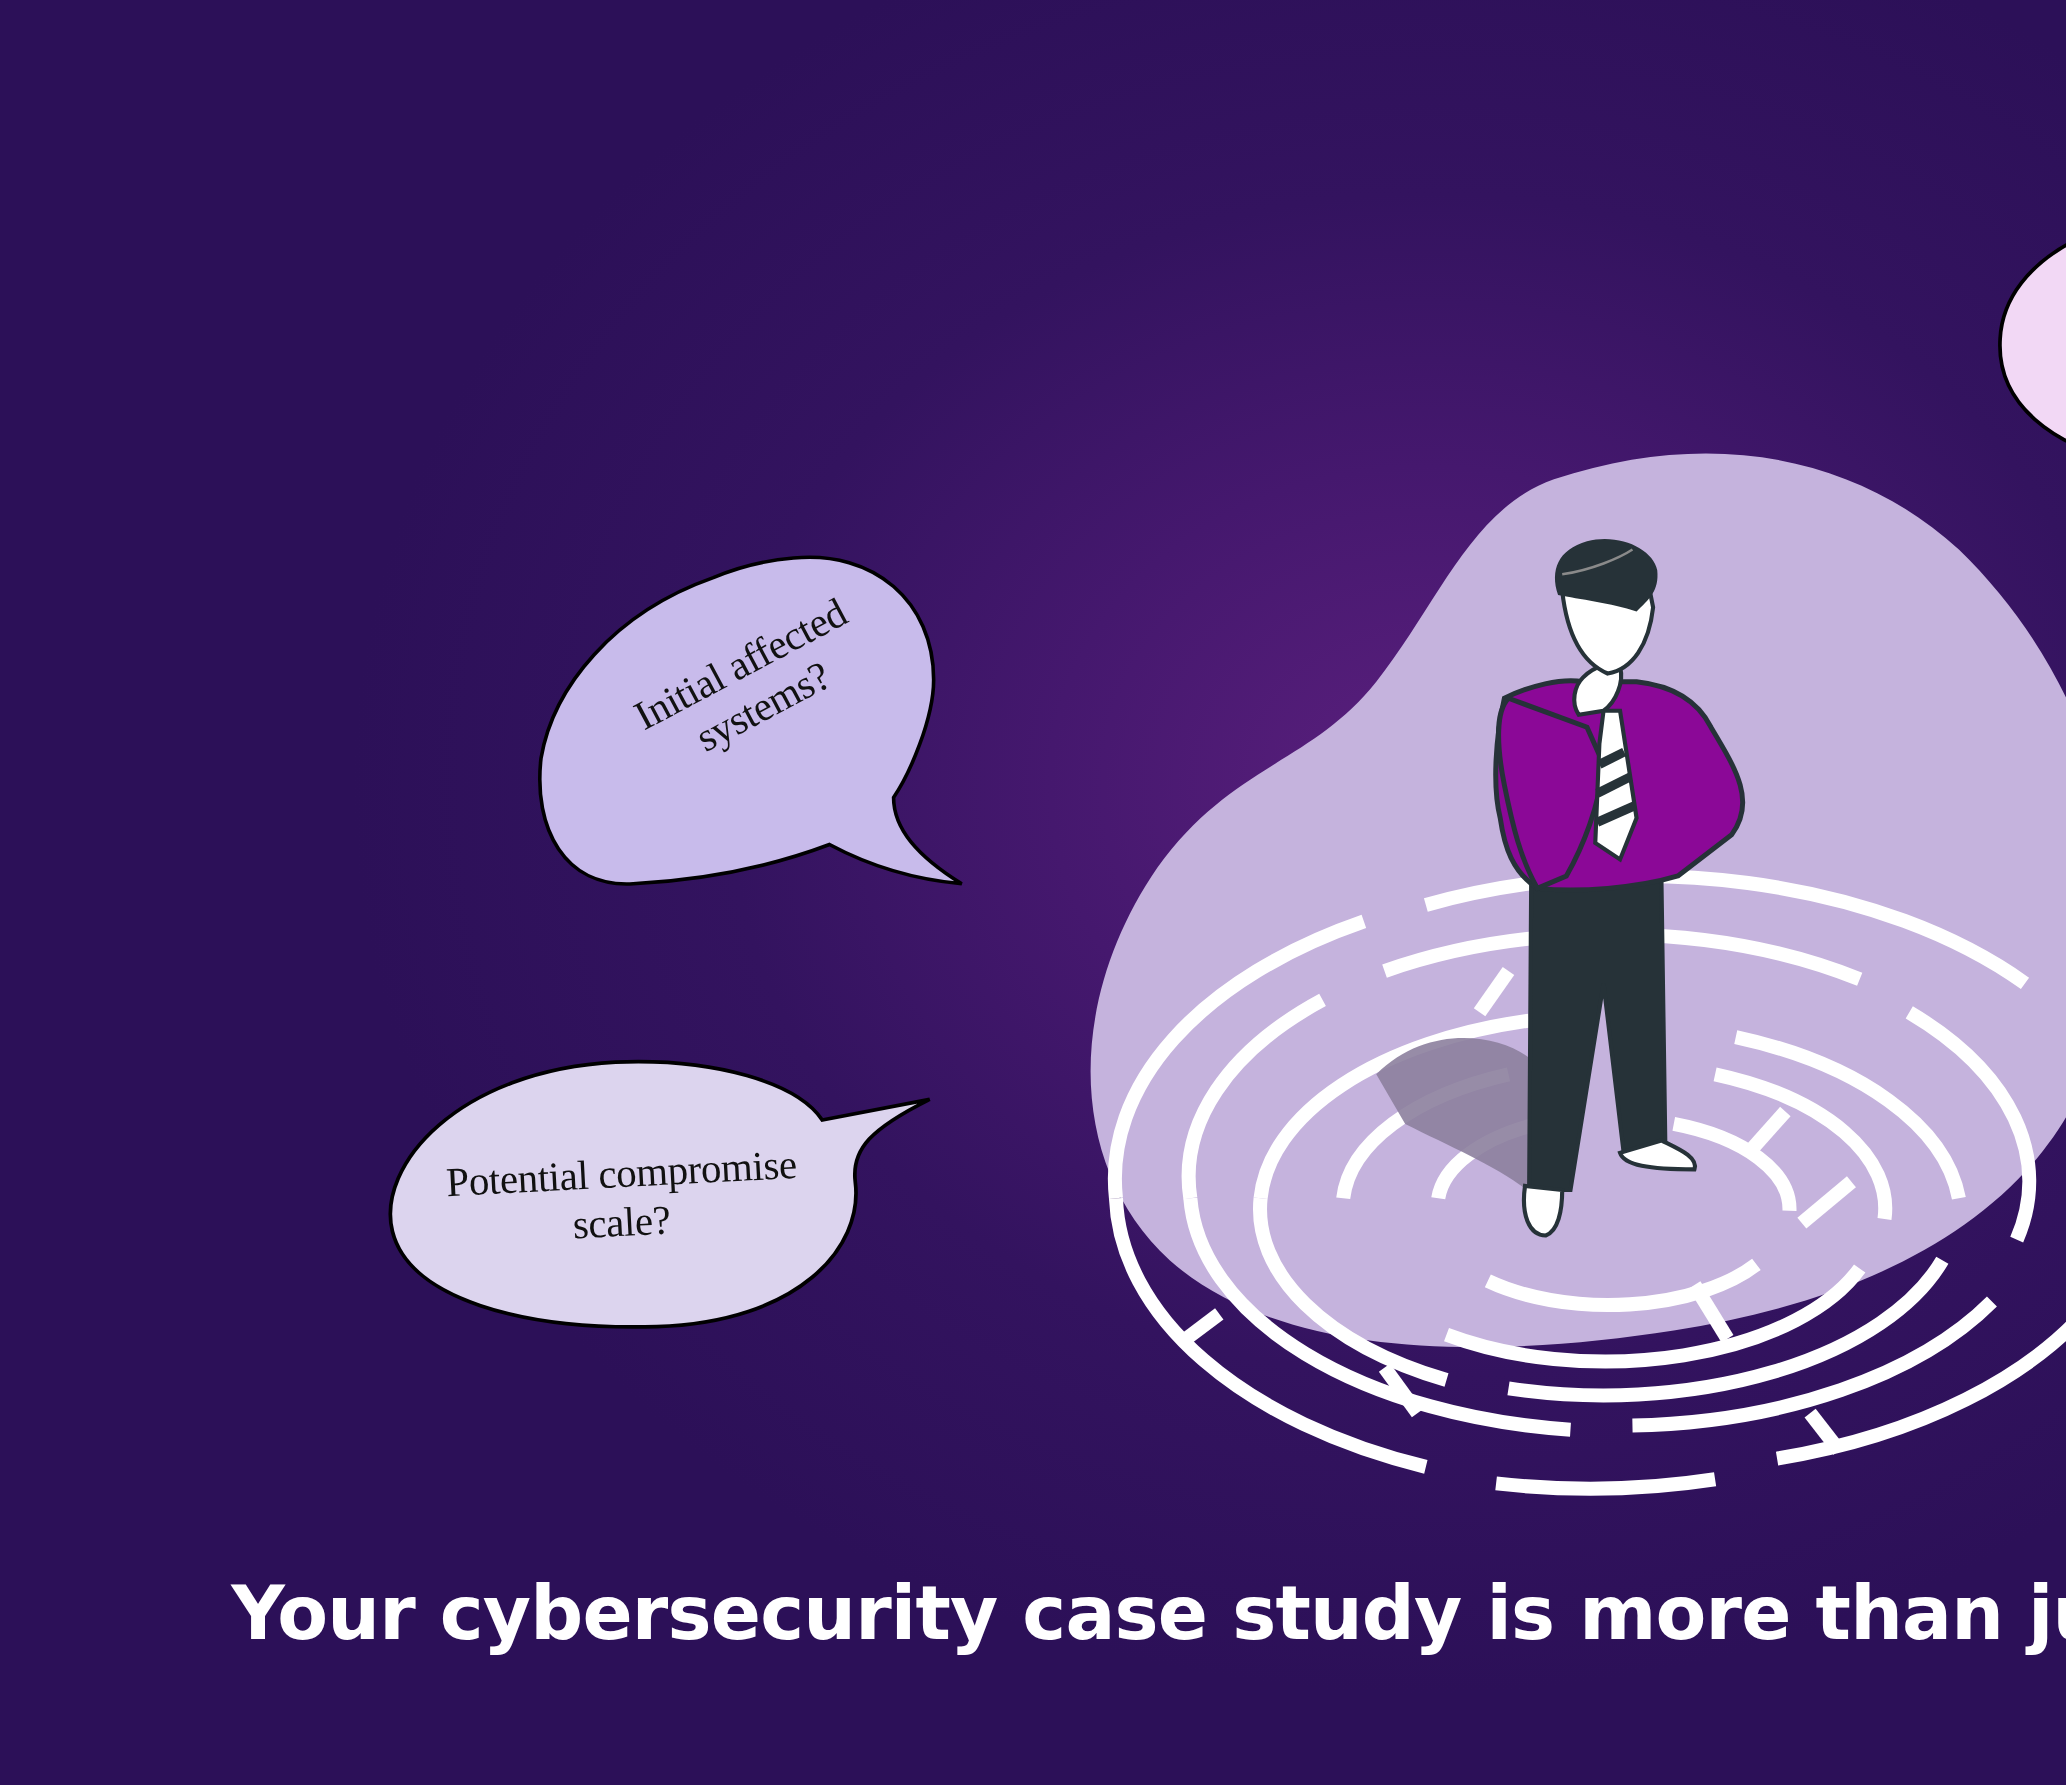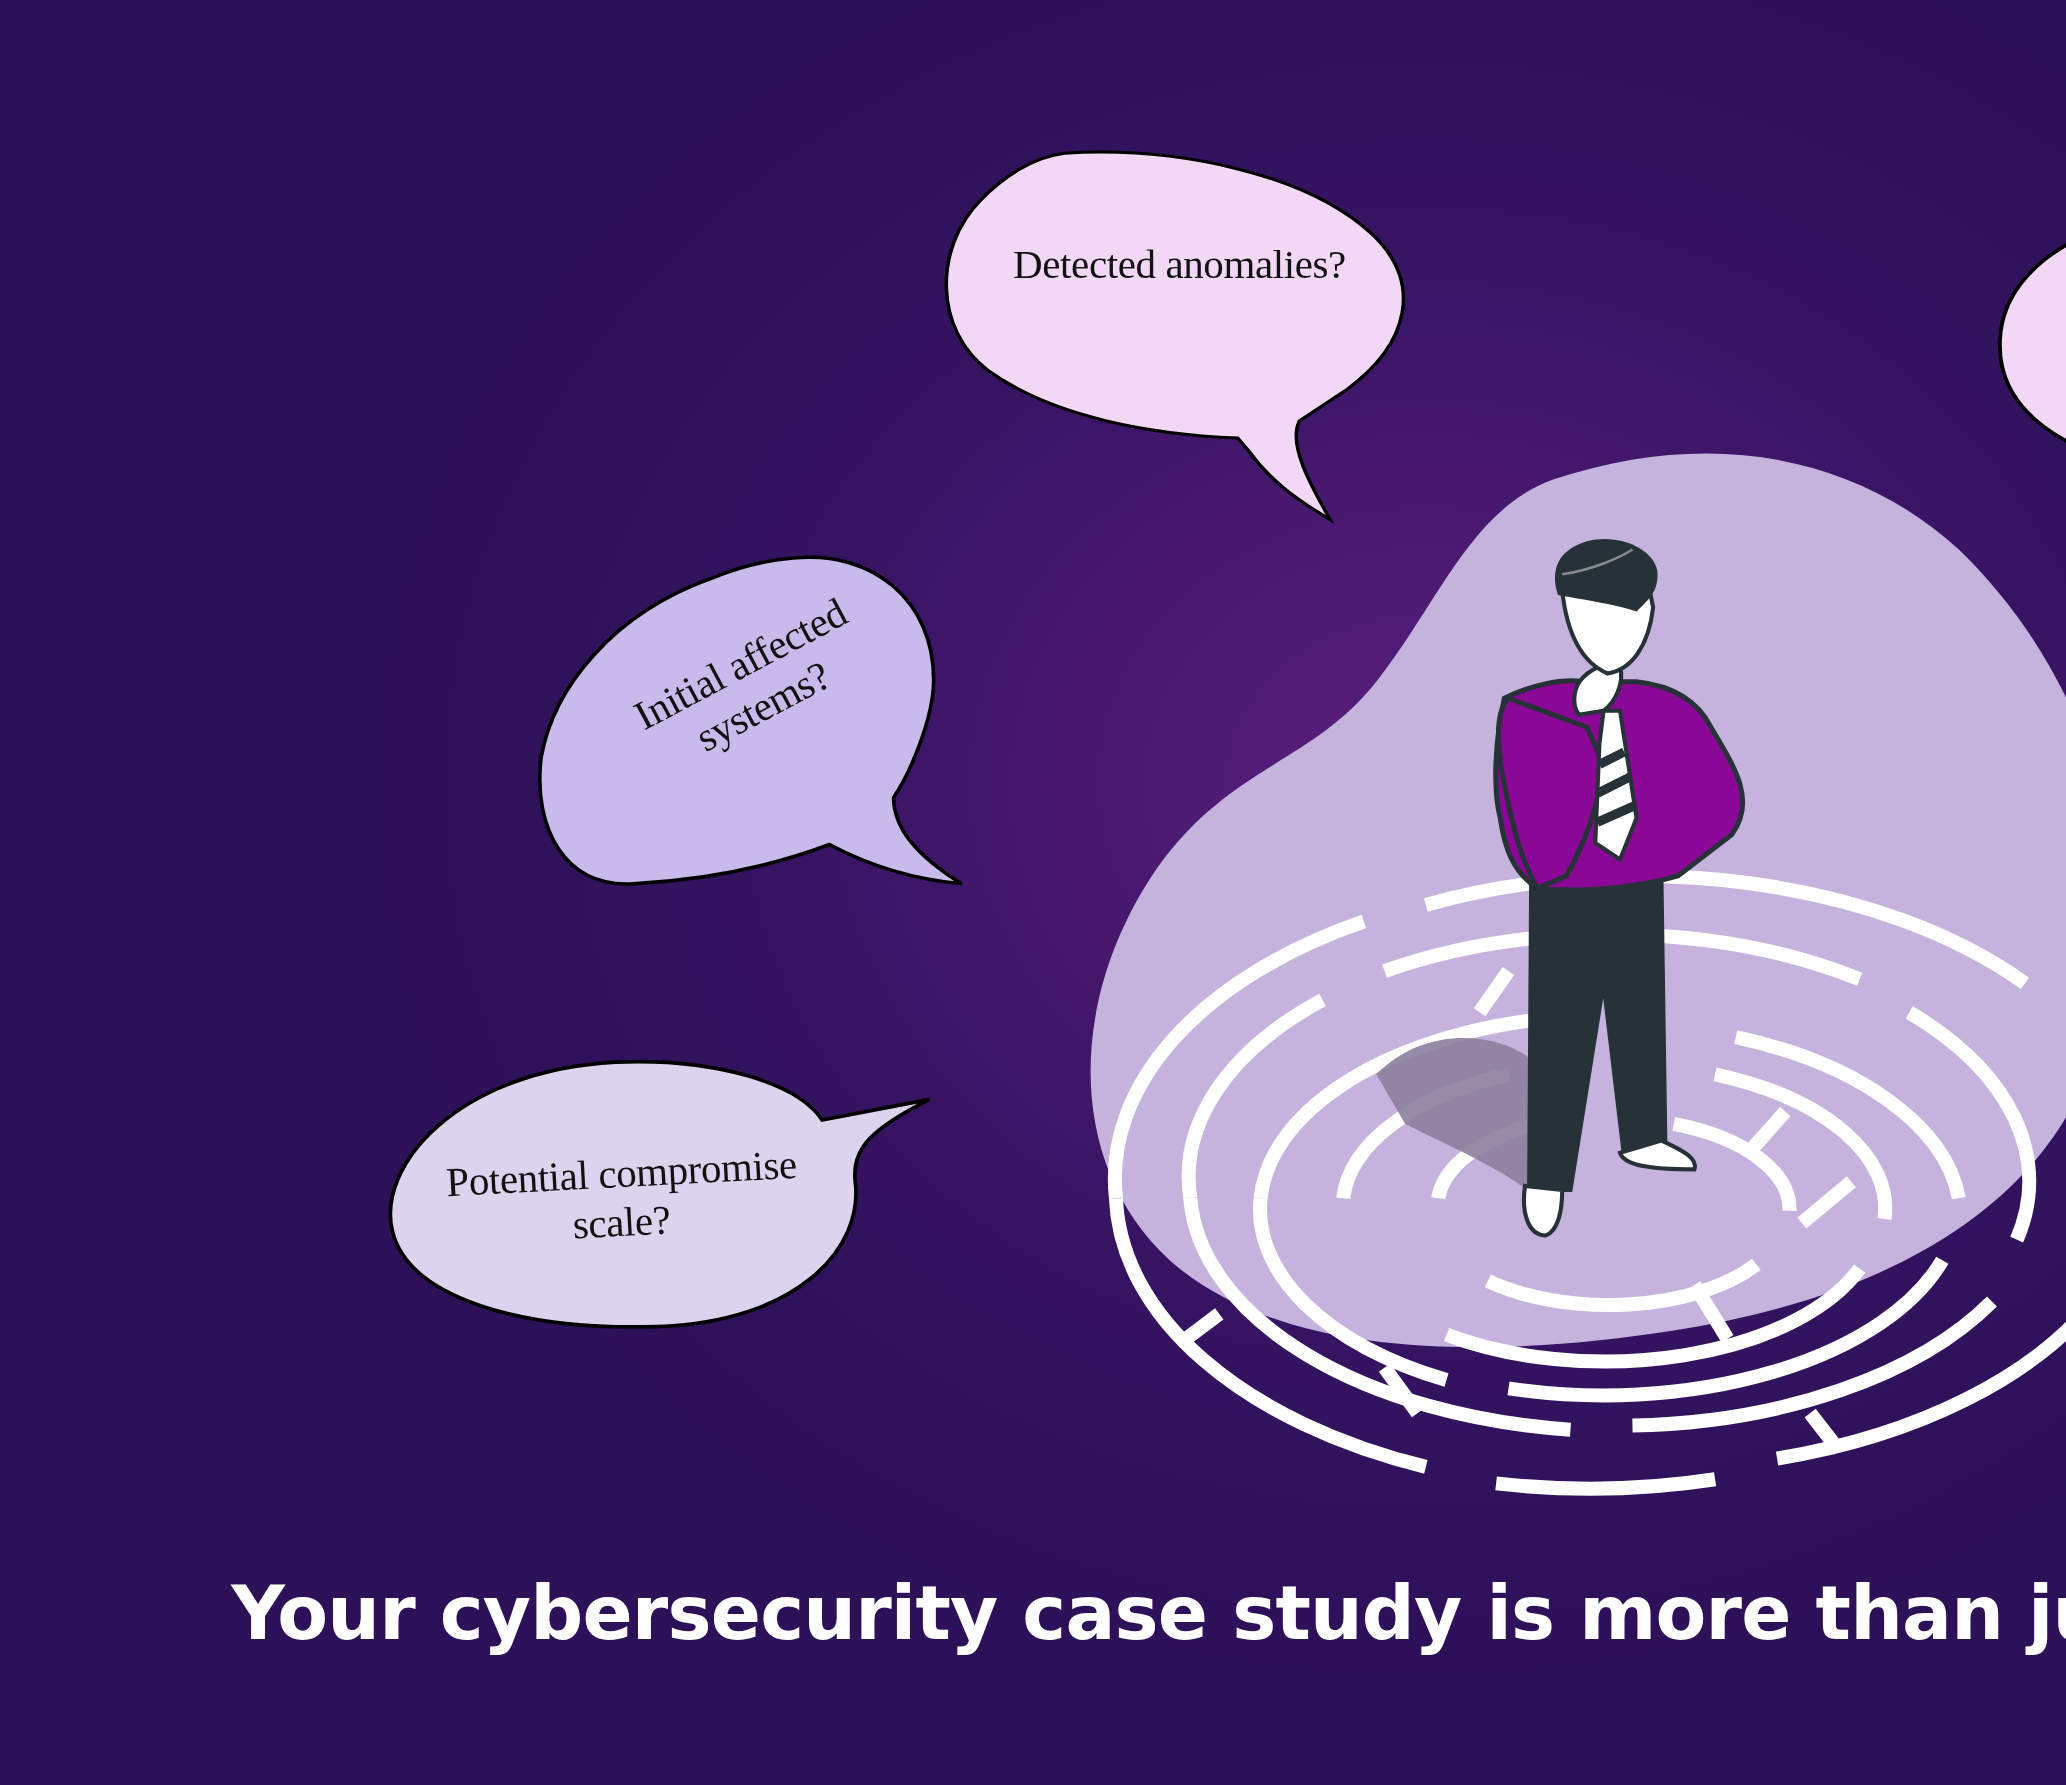--- a/index.html
+++ b/index.html
@@ -89,26 +89,20 @@
       <line x1="3865" y1="1990" x2="3955" y2="1950"></line>
     </g>
 
     <path d="M3830 1640 C3860 1610 3900 1600 3920 1615 C3930 1650 3910 1700 3880 1720 L3820 1730 C3800 1700 3810 1660 3830 1640 Z" fill="#ffffff" stroke="#263238" stroke-width="10"></path>
 
     <path d="M3780 1430 C3790 1520 3820 1600 3890 1630 C3950 1620 3990 1560 4000 1470 L3990 1420 Z" fill="#ffffff" stroke="#263238" stroke-width="10"></path>
     <path d="M3770 1440 C3750 1380 3770 1330 3840 1310 C3920 1290 4000 1330 4010 1380 C4015 1430 3990 1450 3960 1480 C3900 1460 3820 1450 3770 1440 Z" fill="#263238"></path>
     <path d="M3780 1390 C3850 1380 3920 1350 3950 1330" stroke="#8a8a8a" stroke-width="6" fill="none"></path>
   </svg>
 
-  <div class="bubble" style="left:946px;top:149px;width:517px;height:364px;">
-    <svg width="517" height="364" viewBox="0 0 1250 880">
-      <path d="M330 0 C620 -20 960 60 1130 240 C1260 380 1230 560 1060 700 L940 790 C910 860 970 980 1020 1080 C930 1020 860 960 810 880 L780 840 C560 830 300 780 130 640 C-10 520 -10 280 110 140 C170 70 250 10 330 0 Z" fill="#f2d8f5" stroke="#000" stroke-width="9" transform="translate(-20,10) scale(0.93,0.82)"></path>
-    </svg>
-    <div class="bubble-text" style="left:0;top:91px;width:467px;">Detected anomalies?</div>
-  </div>
 
   <div class="bubble" style="left:533px;top:554px;width:475px;height:339px;">
     <svg width="475" height="339" viewBox="0 0 1150 820">
       <path d="M650 10 C850 -10 1000 120 1000 320 C1000 420 940 560 900 620 C900 700 960 770 1070 840 C960 830 850 800 740 740 C610 790 440 830 250 840 C80 850 0 700 20 520 C50 340 200 150 450 60 C520 30 590 15 650 10 Z" fill="#c8bbeb" stroke="#000" stroke-width="9" transform="scale(0.97,0.95)"></path>
     </svg>
     <div style="position:absolute;left:74px;top:83px;width:289px;transform:rotate(-28deg);">
       <div class="bubble-text" style="position:relative;width:289px;">Initial affected</div>
       <div class="bubble-text" style="position:relative;width:289px;">systems?</div>
     </div>
   </div>

